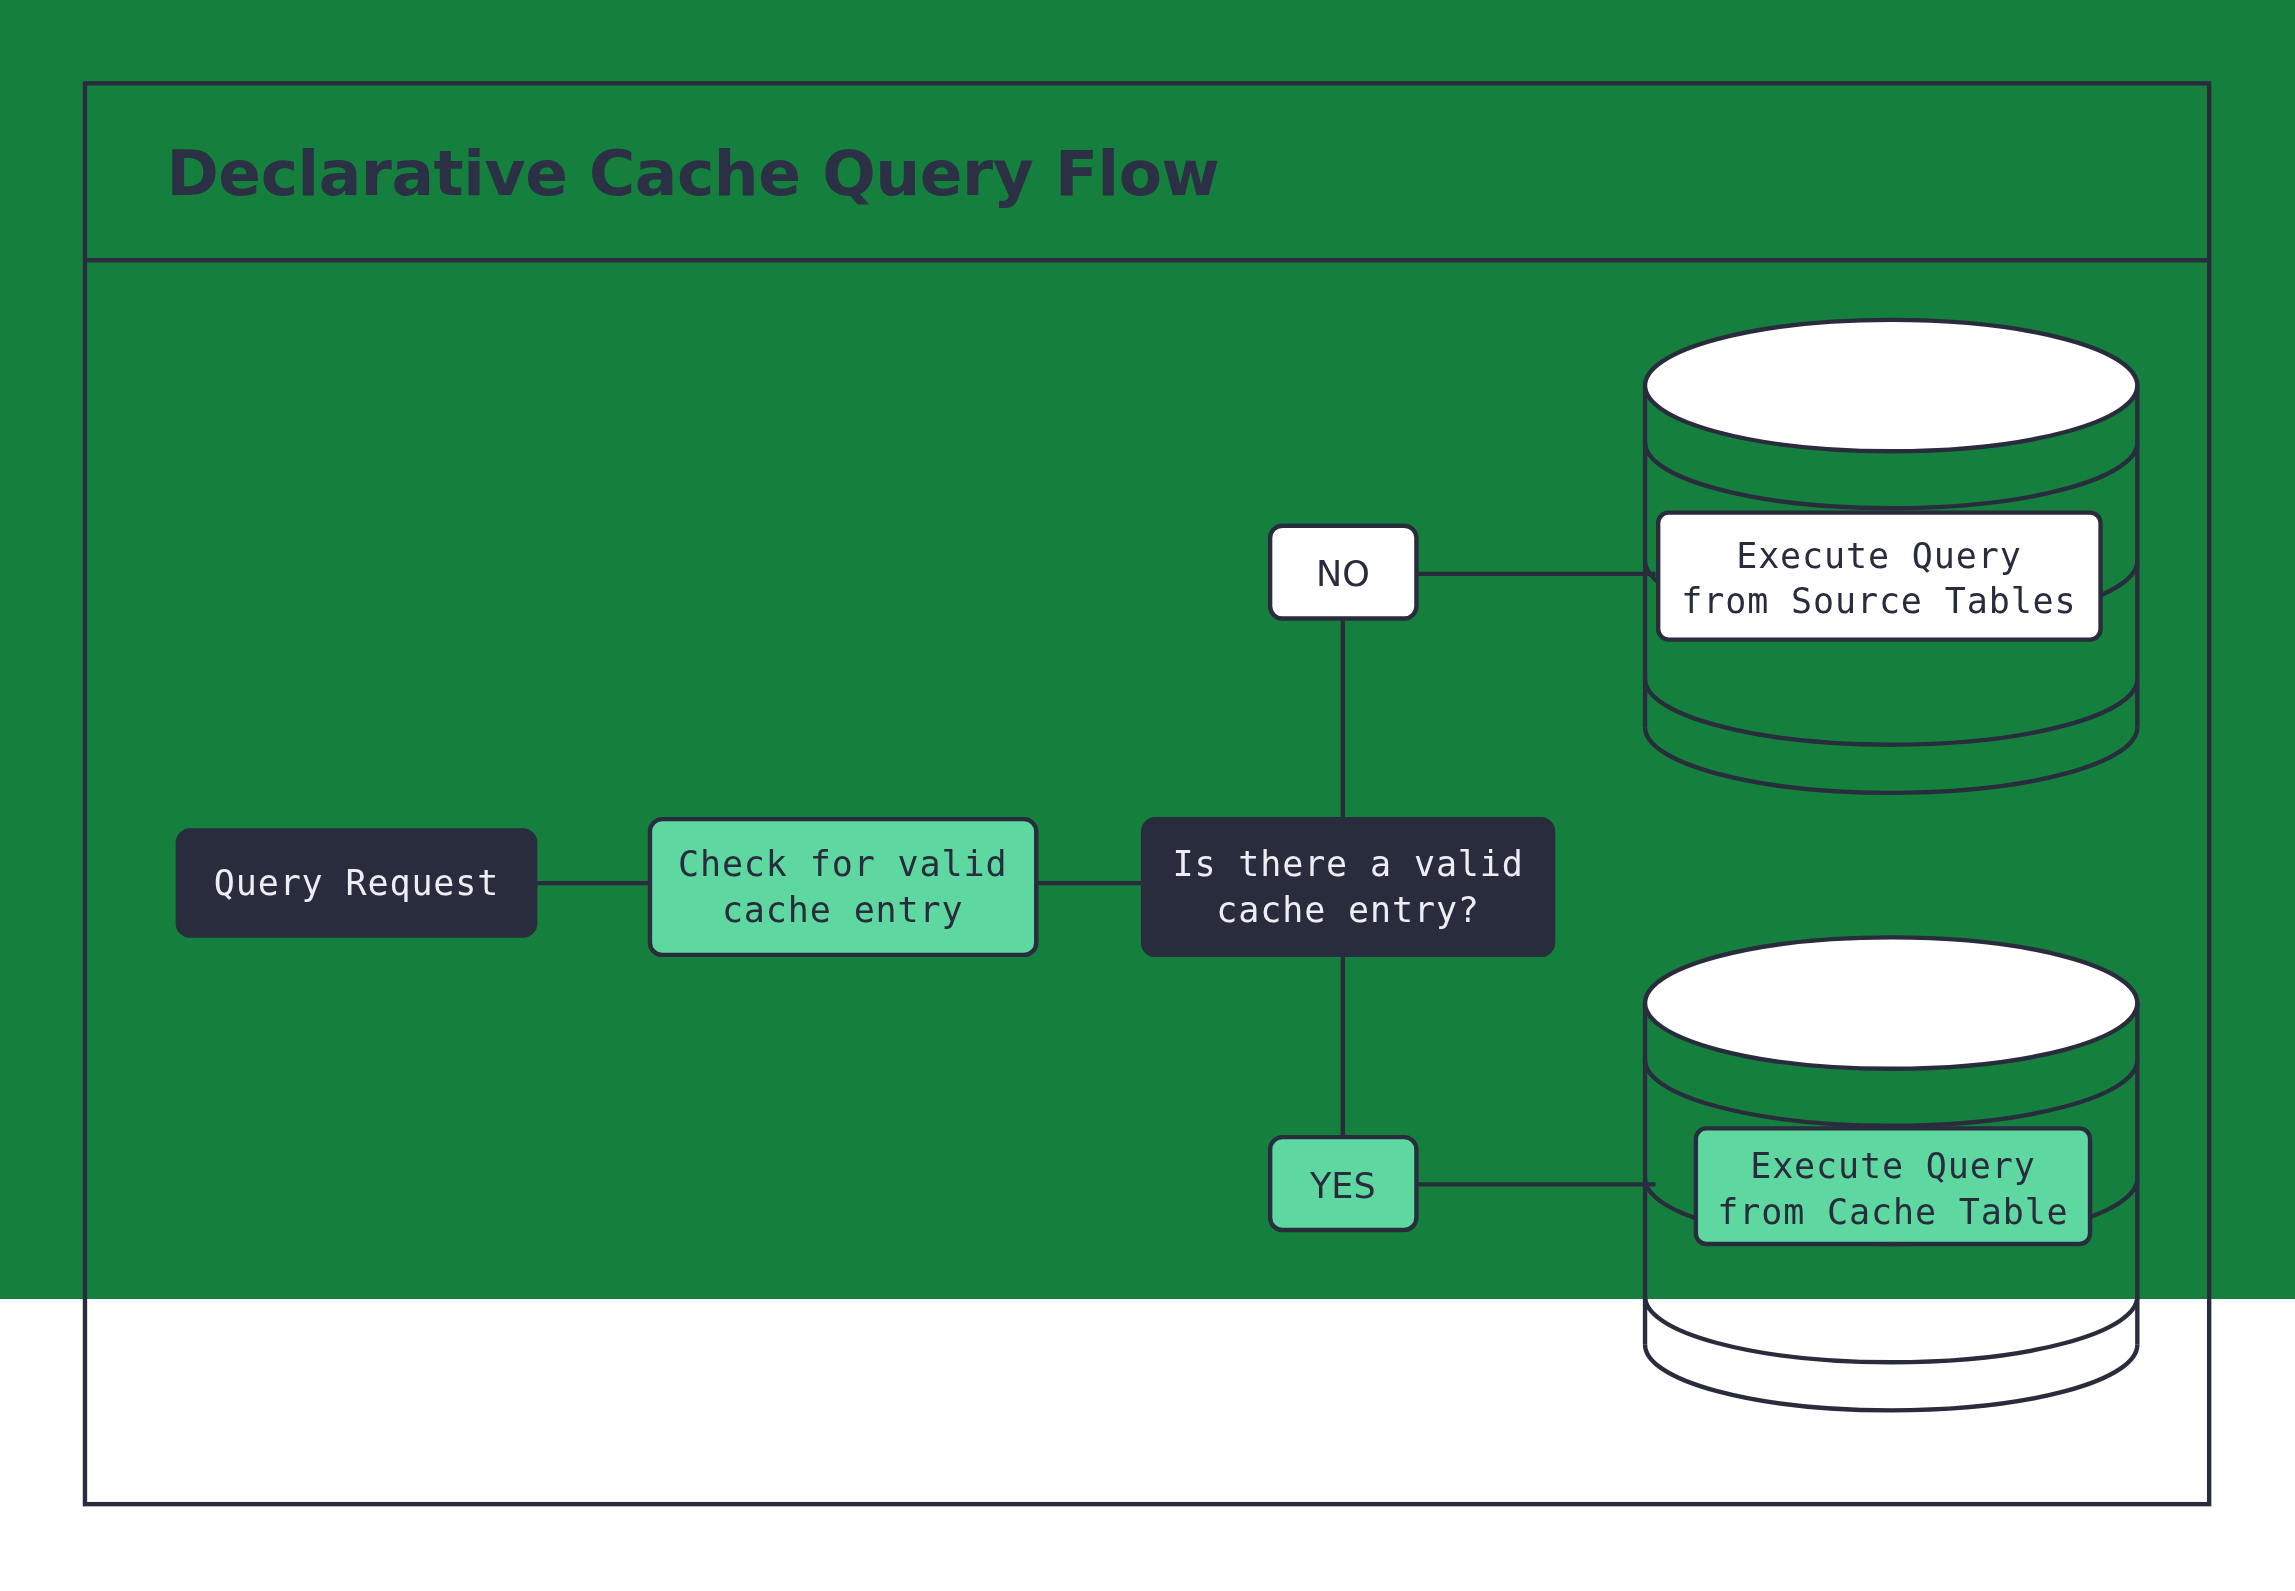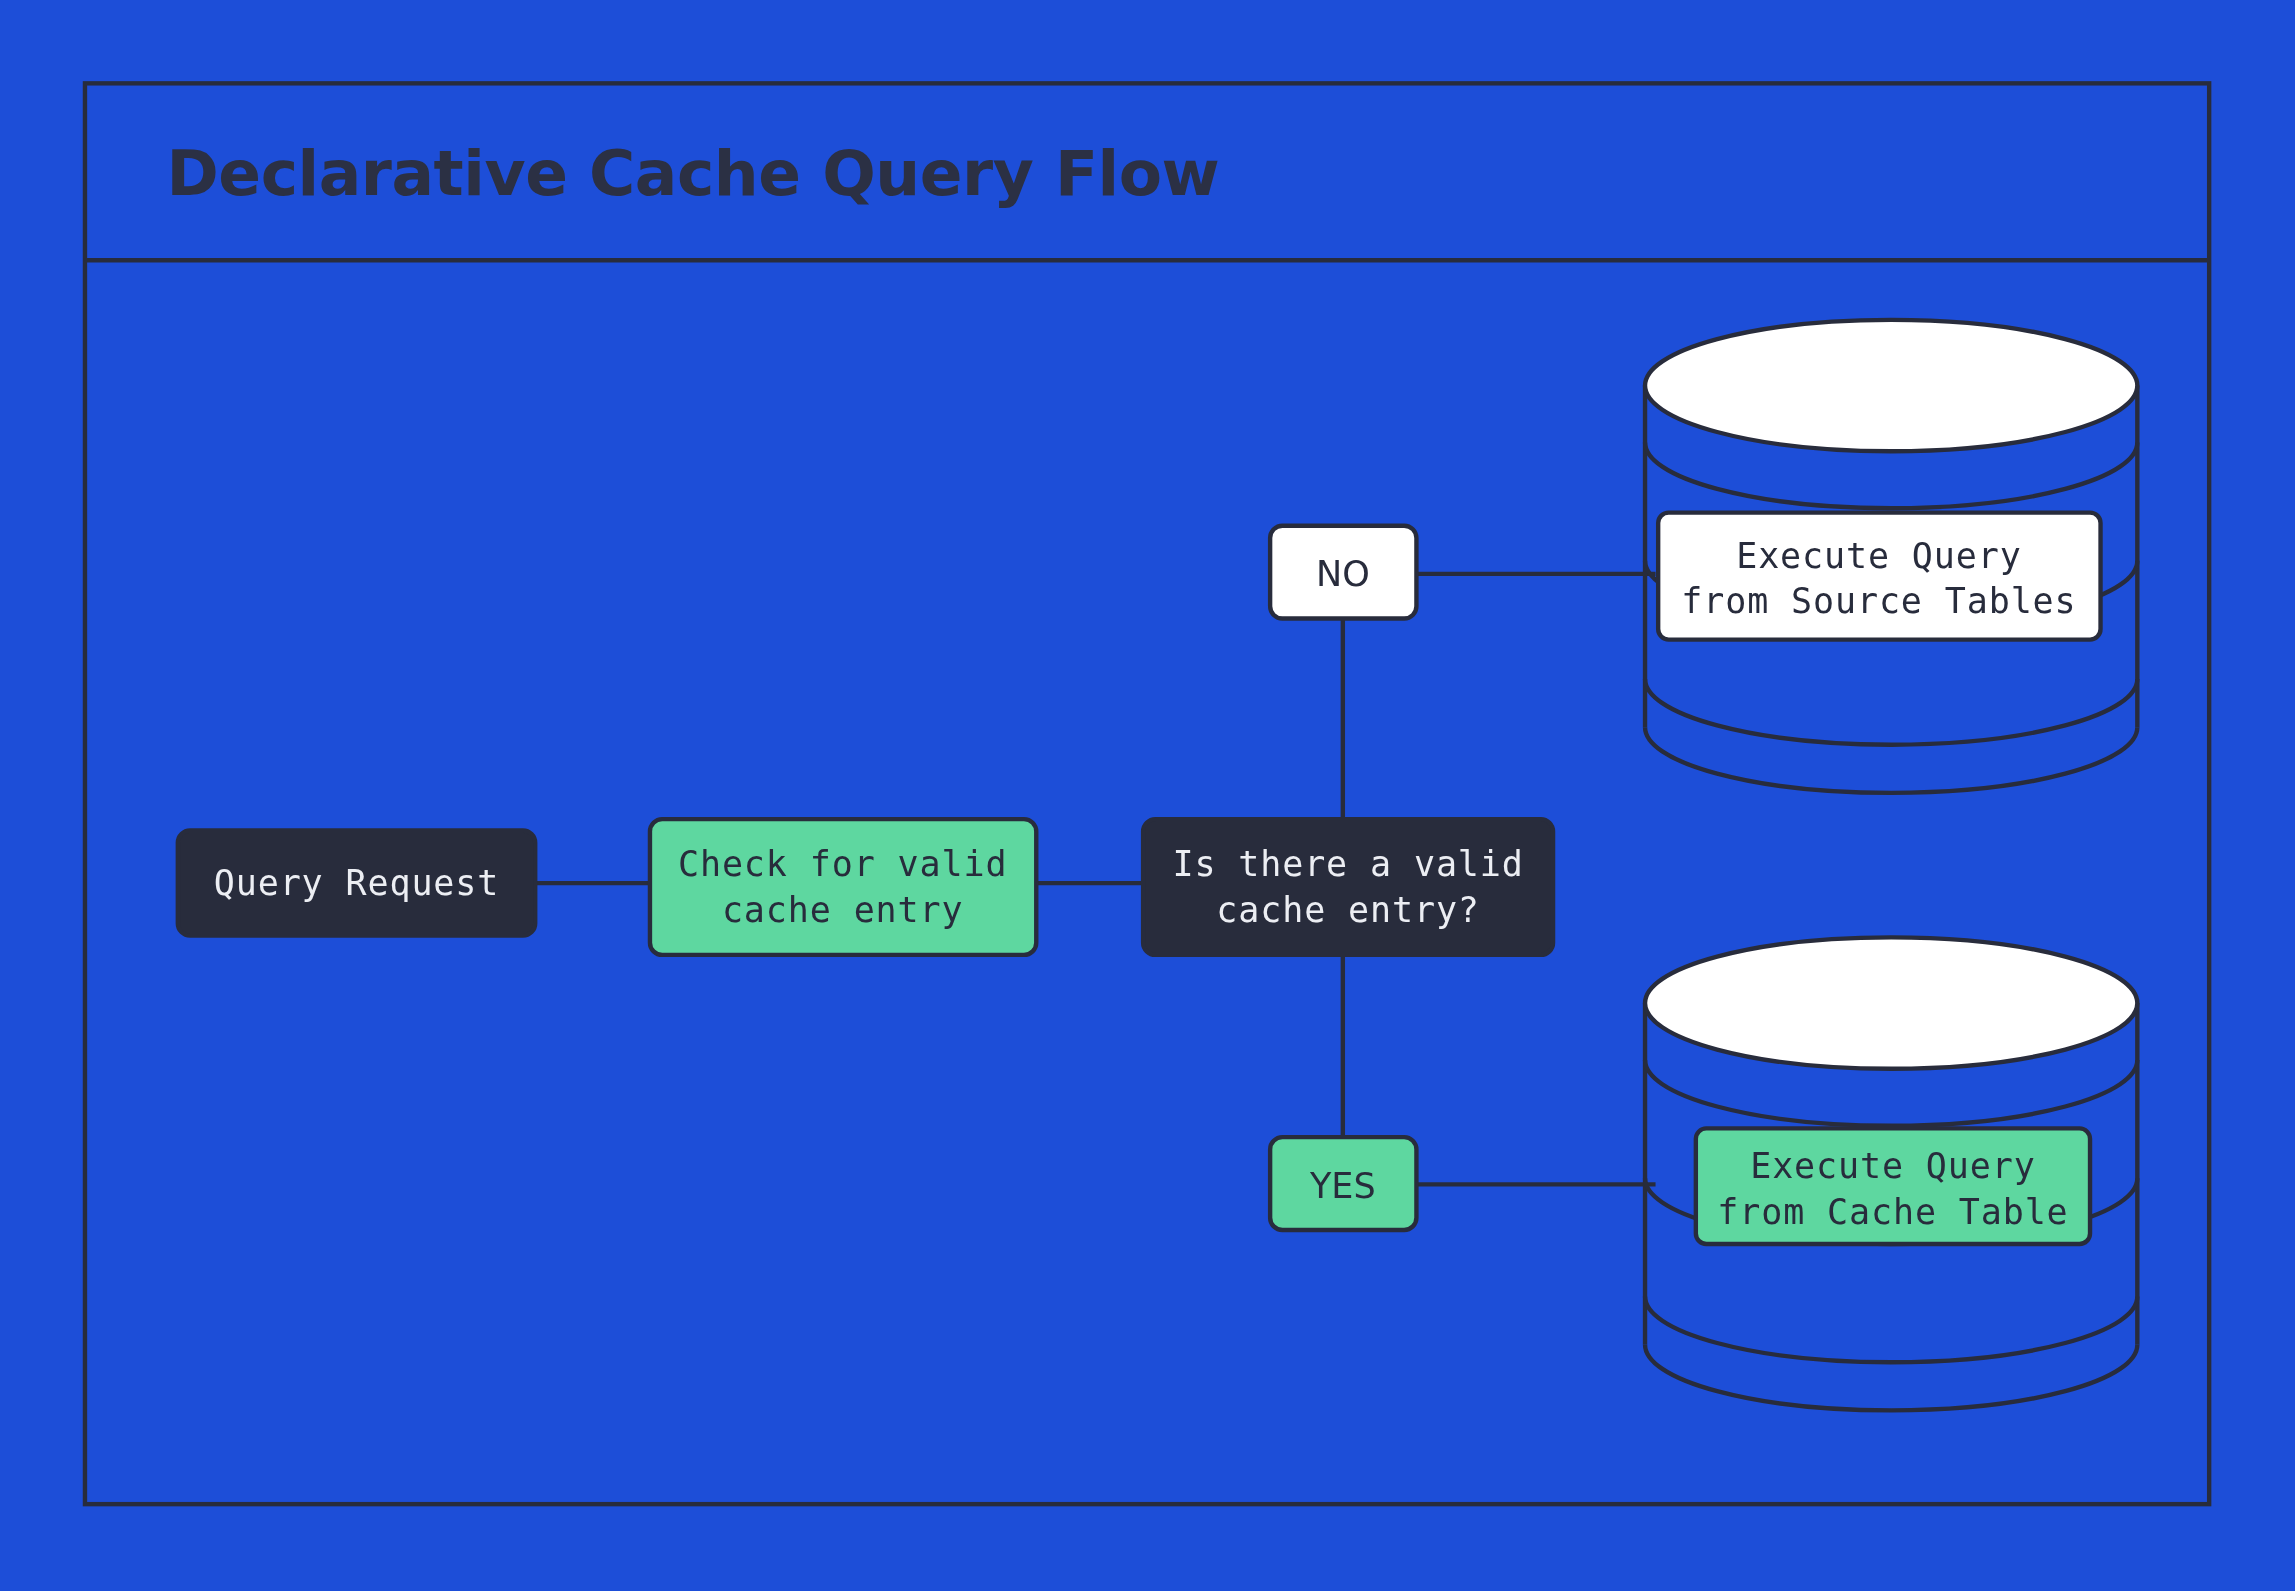--- a/index.html
+++ b/index.html
@@ -9,22 +9,22 @@
   }
   body {
     width: 2295px;
     height: 1591px;
     font-family: "Liberation Sans", sans-serif;
     overflow: hidden;
   }
   #diagram-root {
     position: relative;
     width: 2295px;
-    height: 1591px;
-    background: #1d4ed8;
+    height: 1299px;
+    background: #15803d;
   }
   svg#flow-svg {
     display: block;
     width: 2295px;
     height: 1591px;
   }
   .frame-rect {
     fill: none;
     stroke: #282c3c;
     stroke-width: 5;

